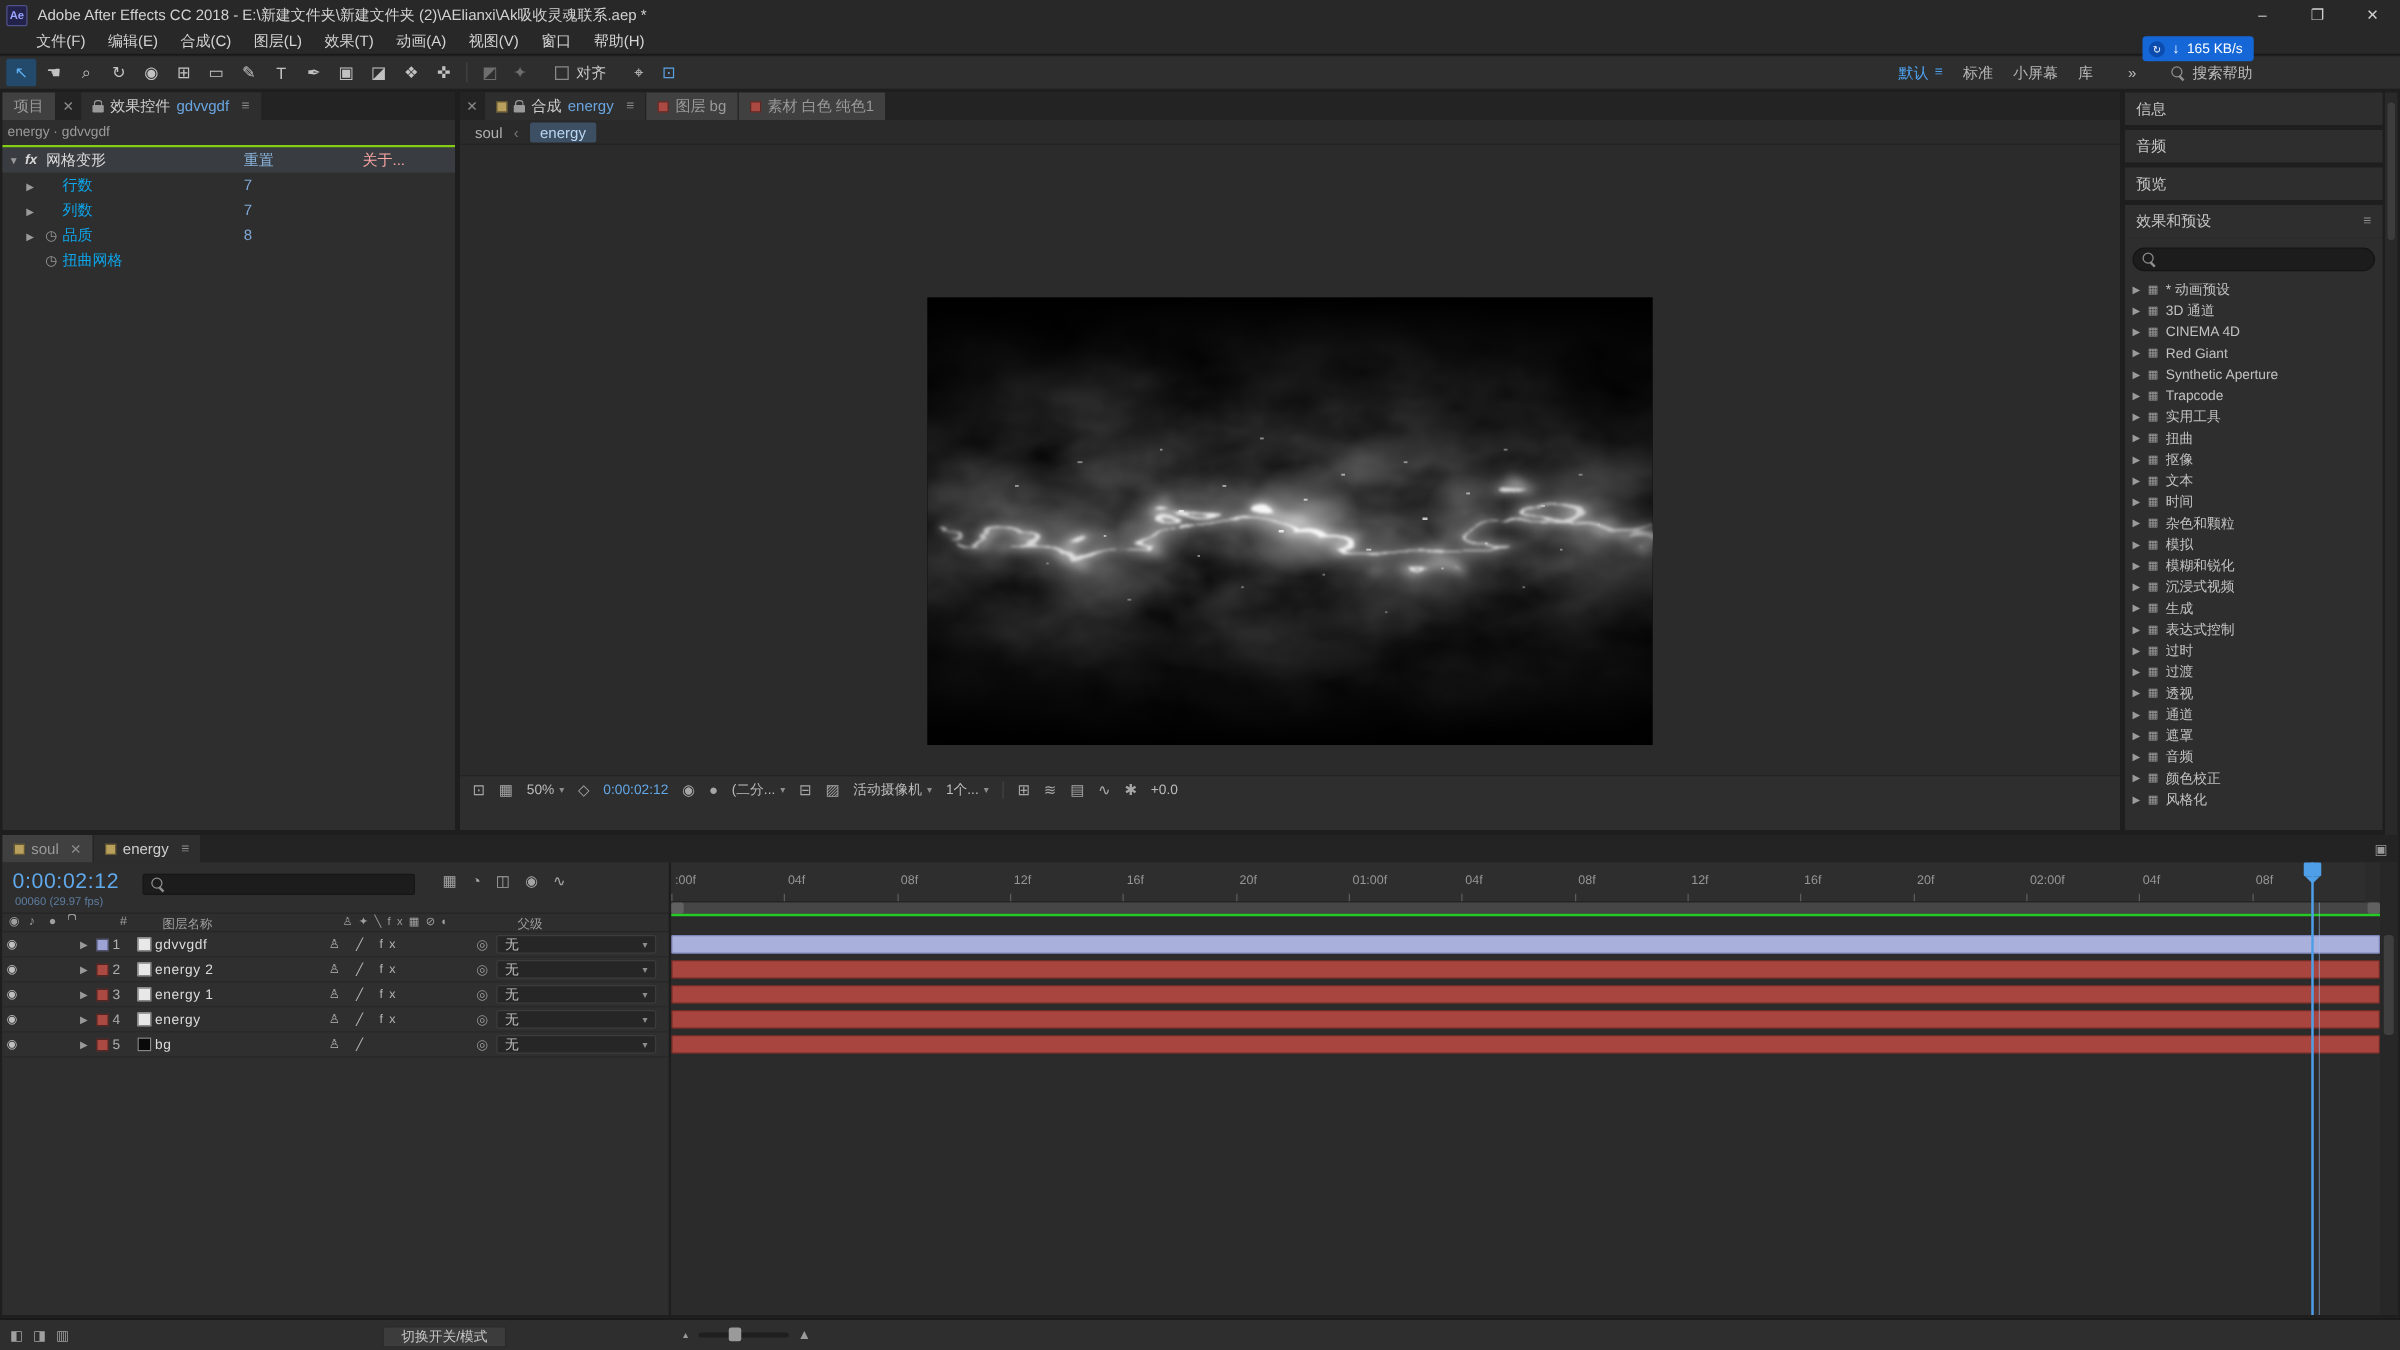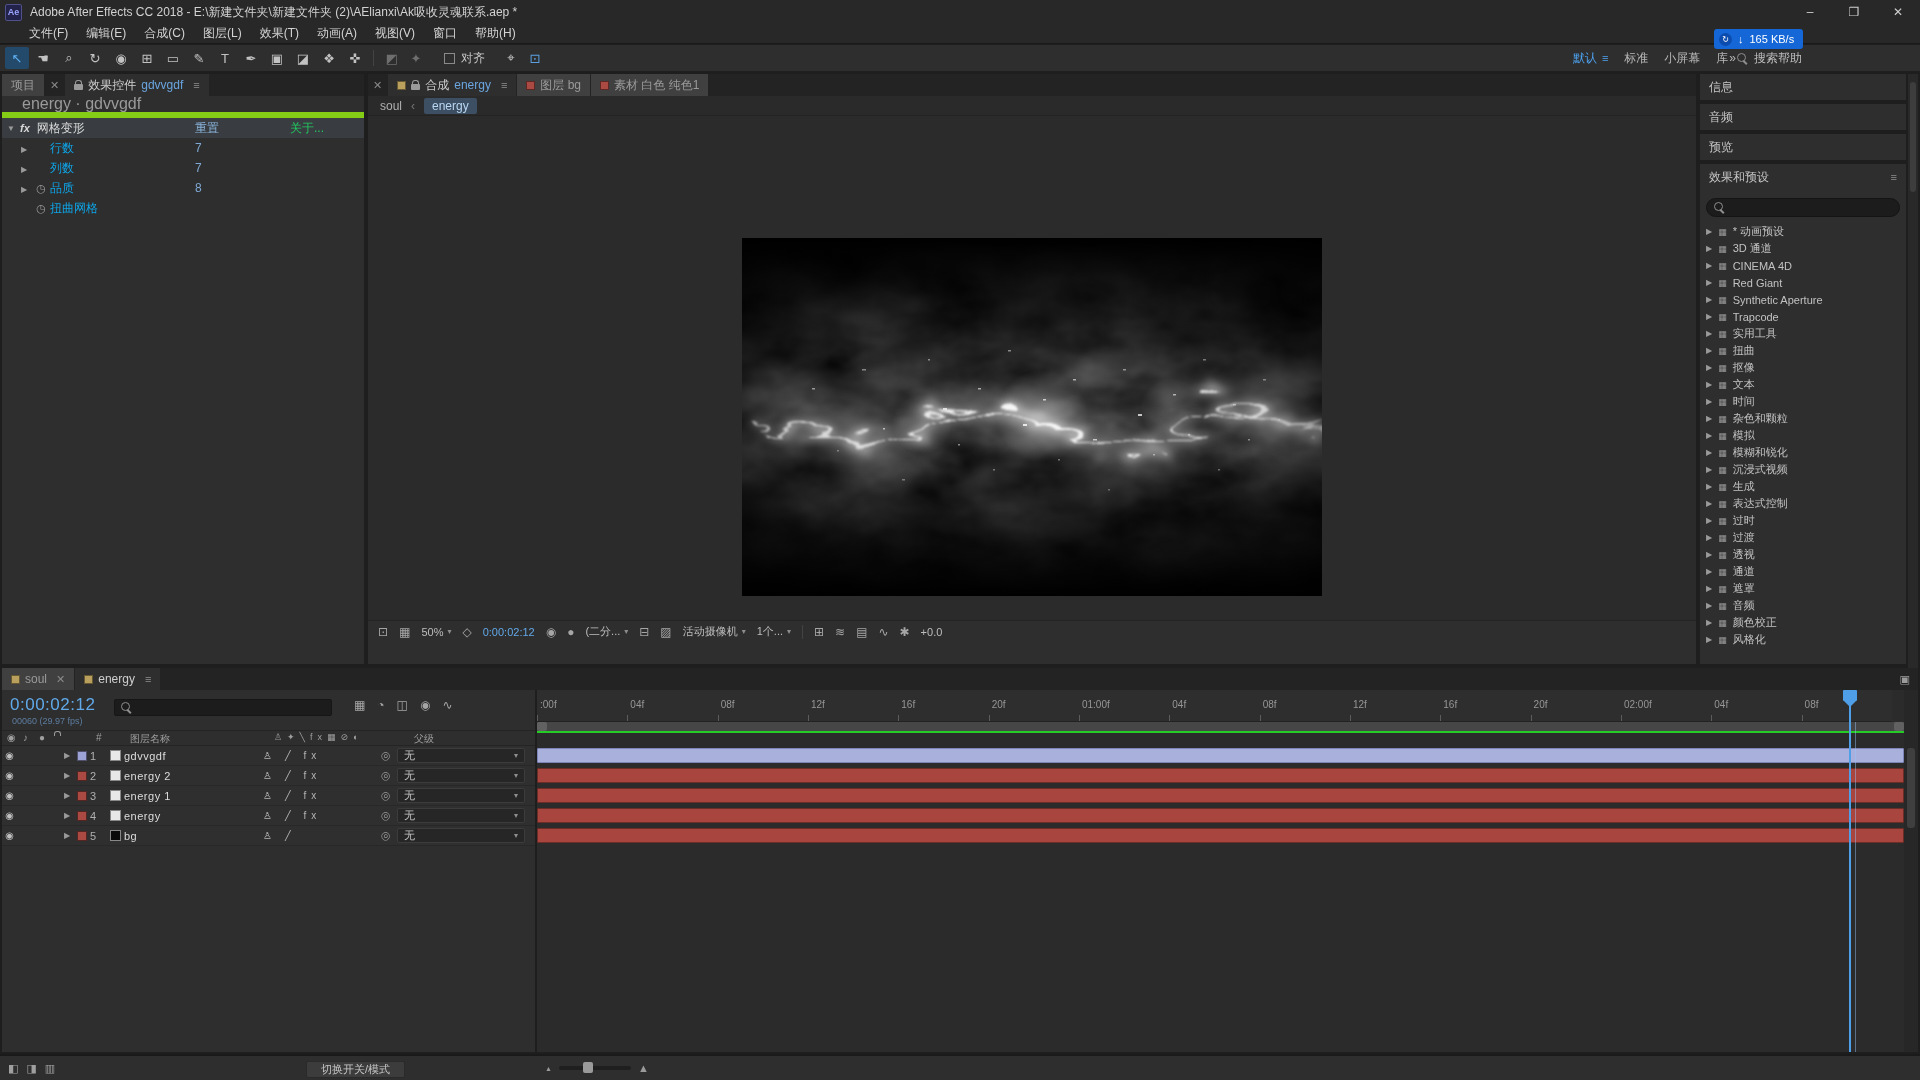--- a/index.html
+++ b/index.html
@@ -19,21 +19,21 @@
 .menu-item{padding:0 9px;color:#d4d4d4}
 
 
 .toolbar{position:absolute;top:45px;left:0;right:0;height:26px;background:#2e2e2e;display:flex;align-items:center;padding-left:5px}
 .tools{display:flex;align-items:center;gap:2px}
 .tool{width:24px;height:22px;display:flex;align-items:center;justify-content:center;font-size:13px;color:#c2c2c2;border-radius:2px}
 .tb-sep{width:1px;height:16px;background:#434343;margin:0 6px}
 .tool.dim{color:#6e6e6e}
 .align-wrap{display:flex;align-items:center;margin-left:16px}
 .align-box{width:11px;height:11px;border:1px solid #8a8a8a;margin-right:6px}
-.tb-right{margin-left:auto;display:flex;align-items:center;gap:1px;padding-right:118px}
+.tb-right{margin-left:auto;display:flex;align-items:center;gap:28px;padding-right:118px}
 .ws{display:flex;align-items:center;gap:5px;color:#b8b8b8}
 .ws-menu{font-size:11px}
 .help-search{display:flex;align-items:center;gap:6px;color:#bdbdbd}
 .mag{position:relative;width:11px;height:11px;flex:0 0 auto}
 .mag::before{content:"";position:absolute;left:0;top:0;width:7px;height:7px;border:1.5px solid #8e8e8e;border-radius:50%}
 .mag::after{content:"";position:absolute;left:7px;top:7px;width:4.5px;height:1.5px;background:#8e8e8e;transform:rotate(45deg);transform-origin:0 0}
 .dl-badge{position:absolute;top:29px;left:1714px;height:20px;display:flex;align-items:center;gap:6px;background:#1567d8;border-radius:3px;padding:0 9px 0 5px;color:#fff;font-size:11px;z-index:40}
 .cc-circle{width:13px;height:13px;border-radius:50%;background:#0c4cae;color:#fff;font-size:8px;display:flex;align-items:center;justify-content:center}
 
 
@@ -46,27 +46,27 @@
 .chip{width:9px;height:9px;border:1px solid rgba(0,0,0,.45);flex:0 0 auto}
 .chip.folder{background:#b9a05c}
 .chip.red{background:#aa4a43}
 .lock{position:relative;width:9px;height:6px;background:#9a9a9a;border-radius:1px;margin-top:3px;flex:0 0 auto}
 .lock::before{content:"";position:absolute;left:1px;top:-4px;width:5px;height:4px;border:1.5px solid #9a9a9a;border-bottom:none;border-radius:3px 3px 0 0}
 .tri{font-size:8px;color:#9a9a9a}
 .dd{font-size:8px;color:#8d8d8d}
 
 
 #fx-panel{left:2px;top:74px;width:362px;height:590px}
-.fx-context{height:22px;display:flex;align-items:center;padding-left:20px;font-size:16px;color:#9a9a9a;border-bottom:6px solid #84cc16}
+.fx-context{height:22px;display:flex;align-items:center;padding-left:4px;font-size:11px;color:#9a9a9a;border-bottom:2px solid #84cc16}
 .fx-header{height:20px;display:flex;align-items:center;background:#393d41;position:relative}
 .fx-tri{width:18px;text-align:center}
 .fx-badge{font-style:italic;font-weight:bold;color:#d6d6d6;font-size:11px;margin-right:7px}
 .fx-name{color:#dadada}
 .fx-reset{position:absolute;left:193px;color:#8ab4dc}
-.fx-about{position:absolute;left:288px;color:#22c55e}
+.fx-about{position:absolute;left:288px;color:#fca5a5}
 .prop-row{height:20px;display:flex;align-items:center;position:relative;padding-left:14px}
 .pc-a{width:16px;text-align:center}
 .pc-s{width:18px;text-align:center;color:#9a9a9a;font-size:11px}
 .p-label{color:#0ea5e9}
 .p-value{position:absolute;left:193px;color:#7fa8d4}
 
 
 #comp-panel{left:368px;top:74px;width:1328px;height:590px}
 .comp-name{color:#6aa5e0}
 .breadcrumb{height:20px;background:#2a2a2a;border-bottom:1px solid #232323;display:flex;align-items:center;gap:9px;padding-left:12px}

